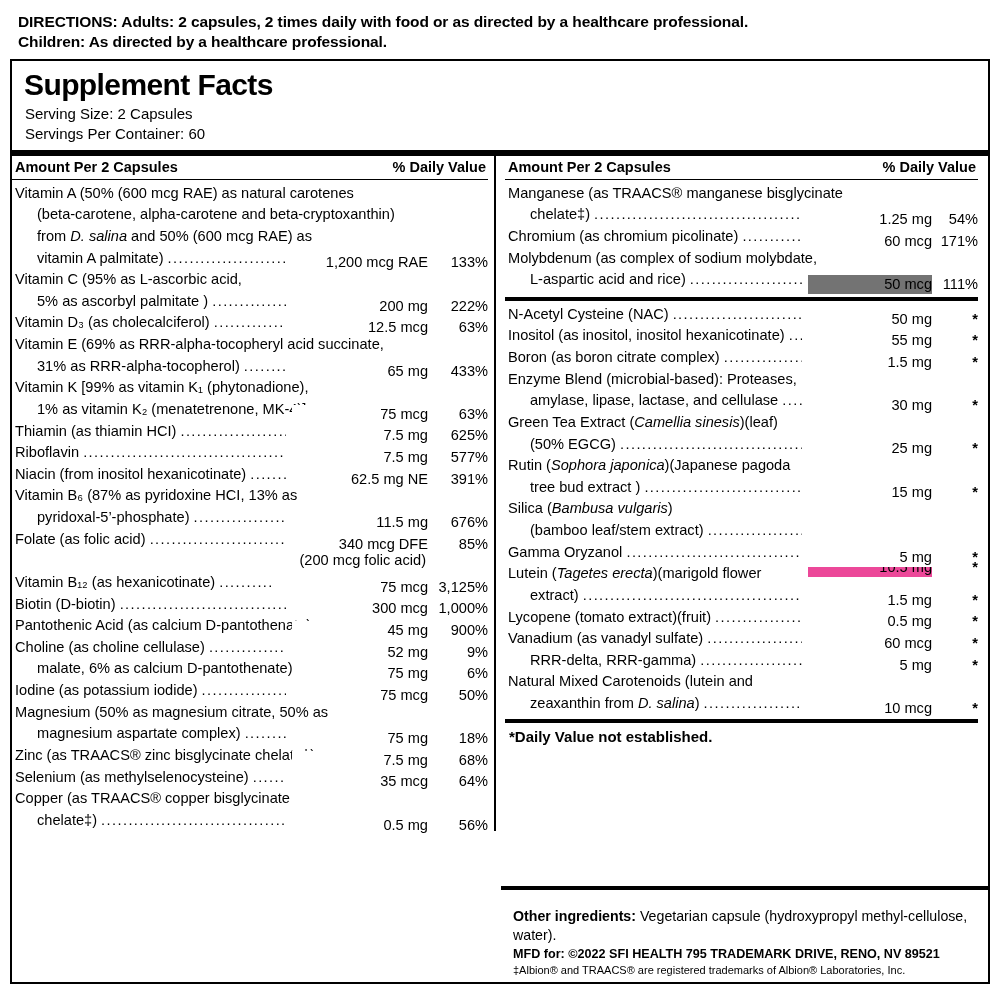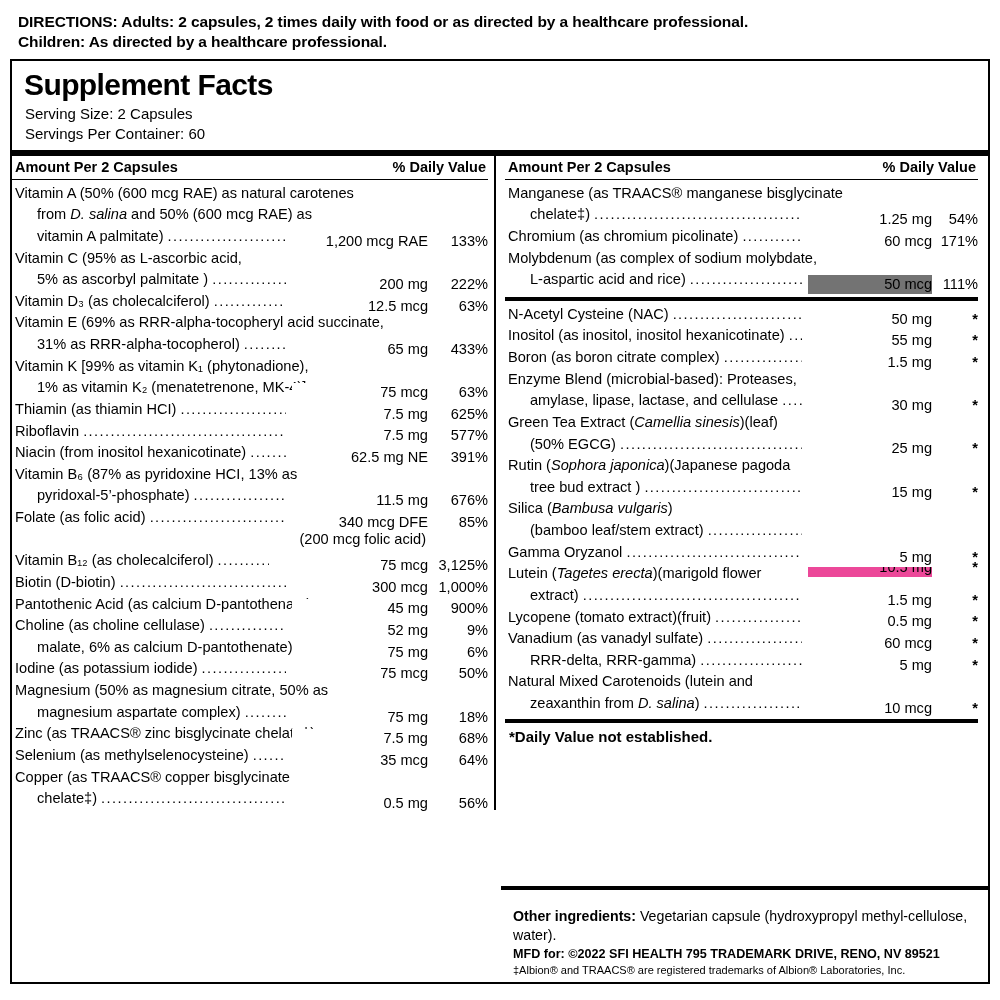--- a/index.html
+++ b/index.html
@@ -174,20 +174,21 @@
 
       <div class="col col-left">
         <div class="hdr">
           <span>Amount Per 2 Capsules</span>
           <span>% Daily Value</span>
         </div>
         <div class="rule-thin"></div>
         <div class="rows" id="left-rows">
             <div>
               <div class="row"><span class="nm">Vitamin A (50% (600 mcg RAE) as natural carotenes</span></div>
+              <div class="row"><span class="ind"></span><span class="nm">(beta-carotene, alpha-carotene and beta-cryptoxanthin)</span></div>
               <div class="row"><span class="ind"></span><span class="nm">from <span class="it">D. salina</span> and 50% (600 mcg RAE) as</span></div>
               <div class="row"><span class="ind"></span><span class="nm">vitamin A palmitate)</span> <span class="dots" style="width: 118.391px;">......................................................................</span><span class="amt-wrap"><span class="amt" style="background:#fff;padding-left:6px;">1,200 mcg RAE</span><span class="dv">133%</span></span></div>
             </div>
             <div>
               <div class="row"><span class="nm">Vitamin C (95% as L-ascorbic acid,</span></div>
               <div class="row"><span class="ind"></span><span class="nm">5% as ascorbyl palmitate )</span> <span class="dots" style="width: 73.7812px;">......................................................................</span><span class="amt-wrap"><span class="amt" style="background:#fff;padding-left:6px;">200 mg</span><span class="dv">222%</span></span></div>
             </div>
             <div>
               <div class="row"><span class="nm">Vitamin D₃ (as cholecalciferol)</span> <span class="dots" style="width: 72.2812px;">......................................................................</span><span class="amt-wrap"><span class="amt" style="background:#fff;padding-left:6px;">12.5 mcg</span><span class="dv">63%</span></span></div>
             </div>
@@ -210,21 +211,21 @@
             </div>
             <div>
               <div class="row"><span class="nm">Vitamin B₆ (87% as pyridoxine HCI, 13% as</span></div>
               <div class="row"><span class="ind"></span><span class="nm">pyridoxal-5’-phosphate)</span> <span class="dots" style="width: 92.4219px;">......................................................................</span><span class="amt-wrap"><span class="amt" style="background:#fff;padding-left:6px;">11.5 mg</span><span class="dv">676%</span></span></div>
             </div>
             <div>
               <div class="row"><span class="nm">Folate (as folic acid)</span> <span class="dots" style="width: 136.344px;">......................................................................</span><span class="amt-wrap"><span class="amt" style="background:#fff;padding-left:6px;">340 mcg DFE</span><span class="dv">85%</span></span></div>
               <div class="row" style="text-align: right; padding-right: 62px;">(200 mcg folic acid)</div>
             </div>
             <div>
-              <div class="row"><span class="nm">Vitamin B₁₂ (as cholecalciferol)</span> <span class="dots" style="width: 51.4062px;">......................................................................</span><span class="amt-wrap"><span class="amt" style="background:#fff;padding-left:6px;">75 mcg</span><span class="dv">3,125%</span></span></div>
+              <div class="row"><span class="nm">Vitamin B₁₂ (as hexanicotinate)</span> <span class="dots" style="width: 51.4062px;">......................................................................</span><span class="amt-wrap"><span class="amt" style="background:#fff;padding-left:6px;">75 mcg</span><span class="dv">3,125%</span></span></div>
             </div>
             <div>
               <div class="row"><span class="nm">Biotin (D-biotin)</span> <span class="dots" style="width: 166.359px;">......................................................................</span><span class="amt-wrap"><span class="amt" style="background:#fff;padding-left:6px;">300 mcg</span><span class="dv">1,000%</span></span></div>
             </div>
             <div>
               <div class="row"><span class="nm">Pantothenic Acid (as calcium D-pantothenate)</span> <span class="dots" style="width: 0px;">......................................................................</span><span class="amt-wrap"><span class="amt" style="background:#fff;padding-left:6px;">45 mg</span><span class="dv">900%</span></span></div>
             </div>
             <div>
               <div class="row"><span class="nm">Choline (as choline cellulase)</span> <span class="dots" style="width: 76.3125px;">......................................................................</span><span class="amt-wrap"><span class="amt" style="background:#fff;padding-left:6px;">52 mg</span><span class="dv">9%</span></span></div>
             </div>

